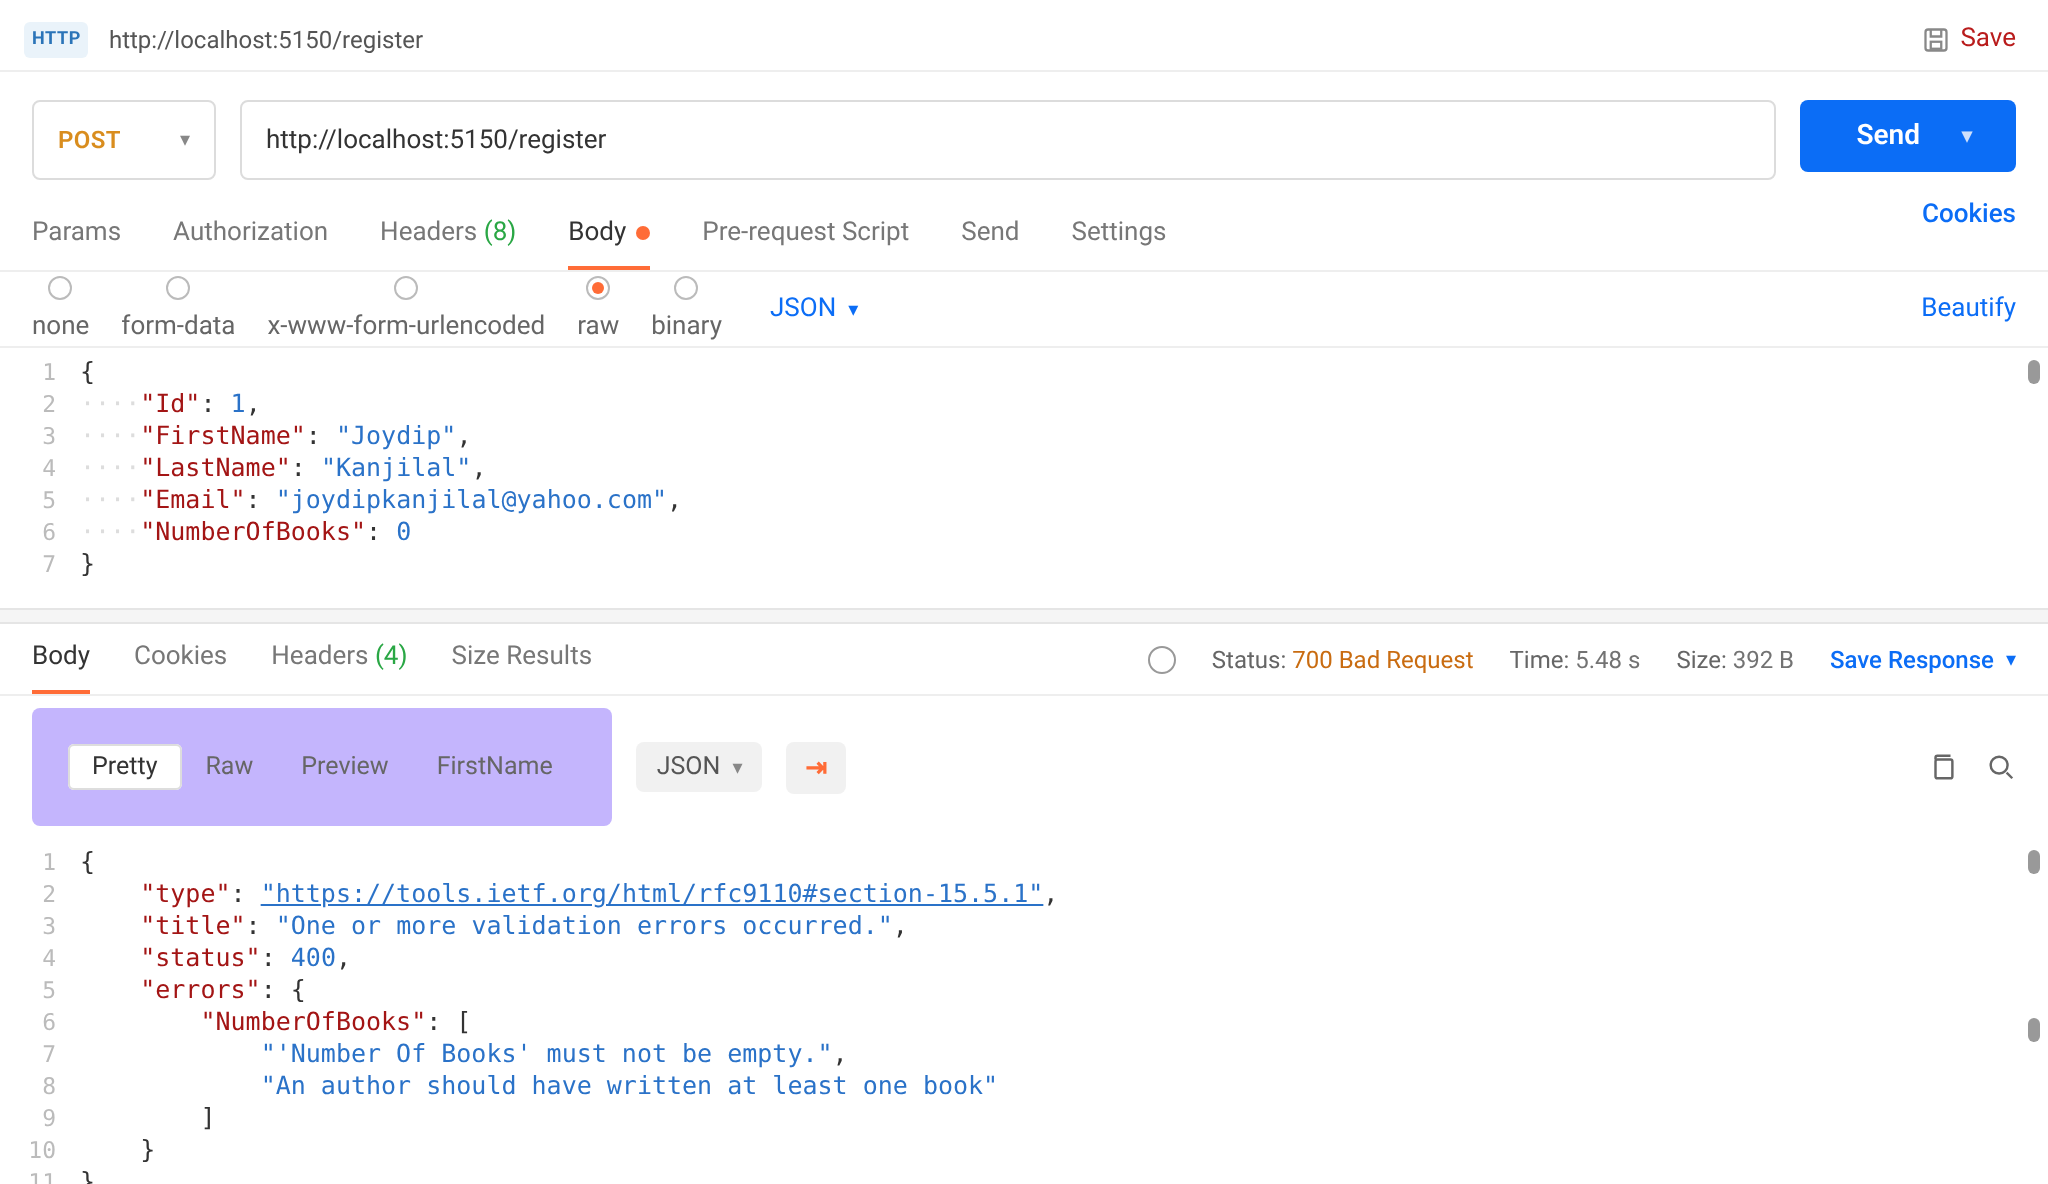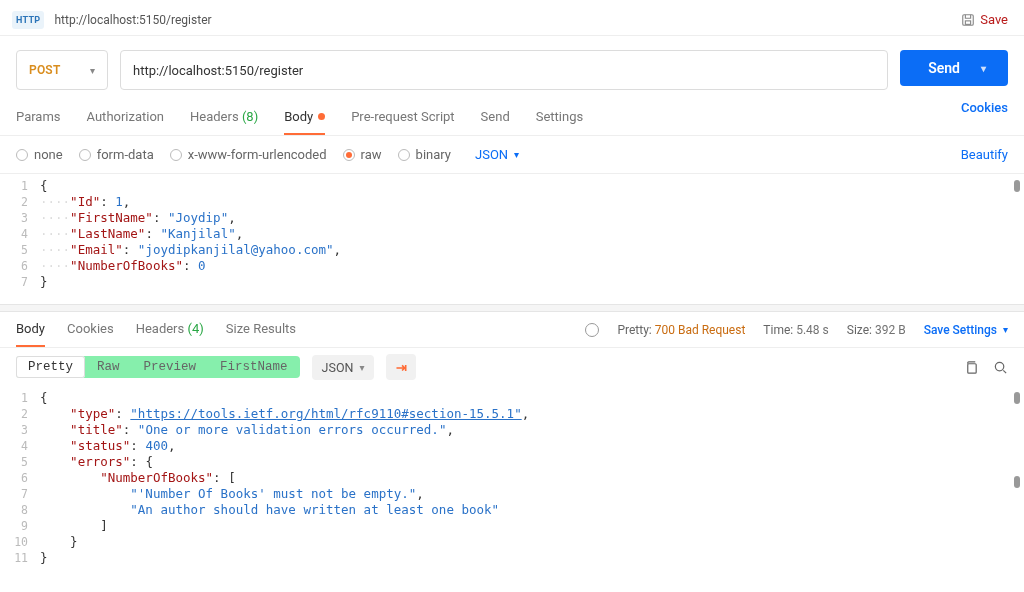--- a/index.html
+++ b/index.html
@@ -19,21 +19,21 @@
 
   .tabs-row { display: flex; align-items: flex-start; padding: 0 16px; border-bottom: 1px solid #eee; height: 36px; }
   .tab { color: #777; margin-right: 26px; font-size: 13px; height: 100%; display: flex; align-items: center; border-bottom: 2px solid transparent; }
   .tab.active { color: #333; border-bottom-color: #ff6c37; }
   .count-green { color: #2aa745; }
   .dot-orange { width: 7px; height: 7px; background: #3bb273; border-radius: 50%; margin-left: 5px; display: inline-block; }
   .dot-orange.orange { background: #ff6c37; }
   .link-right { margin-left: auto; color: #0b6df6; font-size: 13px; font-weight: 500; }
 
   .body-type-row { display: flex; align-items: center; padding: 0 16px; height: 38px; border-bottom: 1px solid #eee; gap: 16px; }
-  .radio-opt { display: flex; align-items: center; gap: 6px; color: #666; font-size: 13px; }
+  .radio-opt { display: flex; align-items: center; gap: 6px; color: #666; font-size: 13px; flex-direction: column; }
   .radio { width: 12px; height: 12px; border: 1px solid #bbb; border-radius: 50%; display: inline-block; position: relative; }
   .radio.selected::after { content:''; position:absolute; inset:2px; background:#ff6c37; border-radius:50%; }
   .format-select { color: #0b6df6; font-size: 13px; display:flex; align-items:center; gap:6px; margin-left:8px;}
   .link-beautify { margin-left: auto; color: #0b6df6; font-size: 13px; }
 
   .code-editor { font-family: Menlo, Consolas, monospace; font-size: 12.5px; position: relative; padding: 4px 0 0 0; height: 130px; }
   .code-line { display: flex; align-items: baseline; height: 16px; line-height: 16px; }
   .gutter { width: 40px; text-align: right; color: #bbb; padding-right: 12px; user-select: none; font-size: 11.5px; }
   .code { white-space: pre; }
   .tok-key { color: #a31515; }
@@ -50,21 +50,21 @@
   .resp-tabs-row { display: flex; align-items: center; padding: 0 16px; height: 36px; border-bottom: 1px solid #eee; font-size: 13px; }
   .resp-tab { color: #777; margin-right: 22px; height: 100%; display: flex; align-items: center; border-bottom: 2px solid transparent; }
   .resp-tab.active { color: #333; border-bottom-color: #ff6c37; }
   .resp-meta { margin-left: auto; display: flex; align-items: center; gap: 18px; color: #666; font-size: 12px; }
   .meta-val-warn { color: #c96c11; }
   .meta-val-ok { color: #737373; }
   .save-resp { color: #0b6df6; font-weight: 500; display:flex; align-items:center; gap:6px; }
   .globe-icon { width:14px; height:14px; border:1px solid #999; border-radius:50%; display:inline-block; position:relative; }
 
   .view-row { display: flex; align-items: center; padding: 6px 16px; gap: 4px; }
-  .seg-group { display:flex; background:#86efac; border-radius:4px; padding:0;font-family:Liberation Mono, monospace; }
+  .seg-group { display:flex; background:#c4b5fd; border-radius:4px; padding:18px; }
   .seg { padding:4px 12px; color:#666; font-size:12.5px; border-radius:3px; }
   .seg.active { background:#fff; box-shadow: 0 0 0 1px #ddd inset; color:#333; }
   .pill { background:#f1f1f1; border-radius:4px; padding:5px 10px; color:#555; font-size:12.5px; display:flex; align-items:center; gap:6px; margin-left:8px;}
   .wrap-btn { background:#f1f1f1; border-radius:4px; width:30px; height:26px; display:flex; align-items:center; justify-content:center; margin-left:8px; }
   .wrap-btn span { color:#ff6c37; font-weight:700; font-size:13px; }
   .resp-icons { margin-left:auto; display:flex; gap:14px; color:#666; }
   .resp-icons svg { width:15px; height:15px; }
 
   .resp-code { font-family: Menlo, Consolas, monospace; font-size: 12.5px; padding: 4px 0; position:relative; }
   .resp-code .scroll-hint { top: 6px; }
@@ -180,25 +180,25 @@
 
 <div class="resp-tabs-row">
   <div class="resp-tab active">Body</div>
   <div class="resp-tab">Cookies</div>
   <div class="resp-tab">
     <span>Headers</span>&nbsp;<span class="count-green">(4)</span>
   </div>
   <div class="resp-tab">Size Results</div>
   <div class="resp-meta">
     <span class="globe-icon"></span>
-    <span><span>Pretty:</span> <span class="meta-val-warn">700 Bad Request</span></span>
+    <span><span>Status:</span> <span class="meta-val-warn">700 Bad Request</span></span>
     <span><span>Time:</span> <span class="meta-val-ok">5.48 s</span></span>
     <span><span>Size:</span> <span class="meta-val-ok">392 B</span></span>
     <span class="save-resp">
-        <span>Save Settings</span>
+        <span>Save Response</span>
         <span class="chevron" style="color:#0b6df6">▾</span>
       </span>
   </div>
 </div>
 
 <div class="view-row">
   <div class="seg-group">
     <div class="seg active">Pretty</div>
     <div class="seg">Raw</div>
     <div class="seg">Preview</div>

